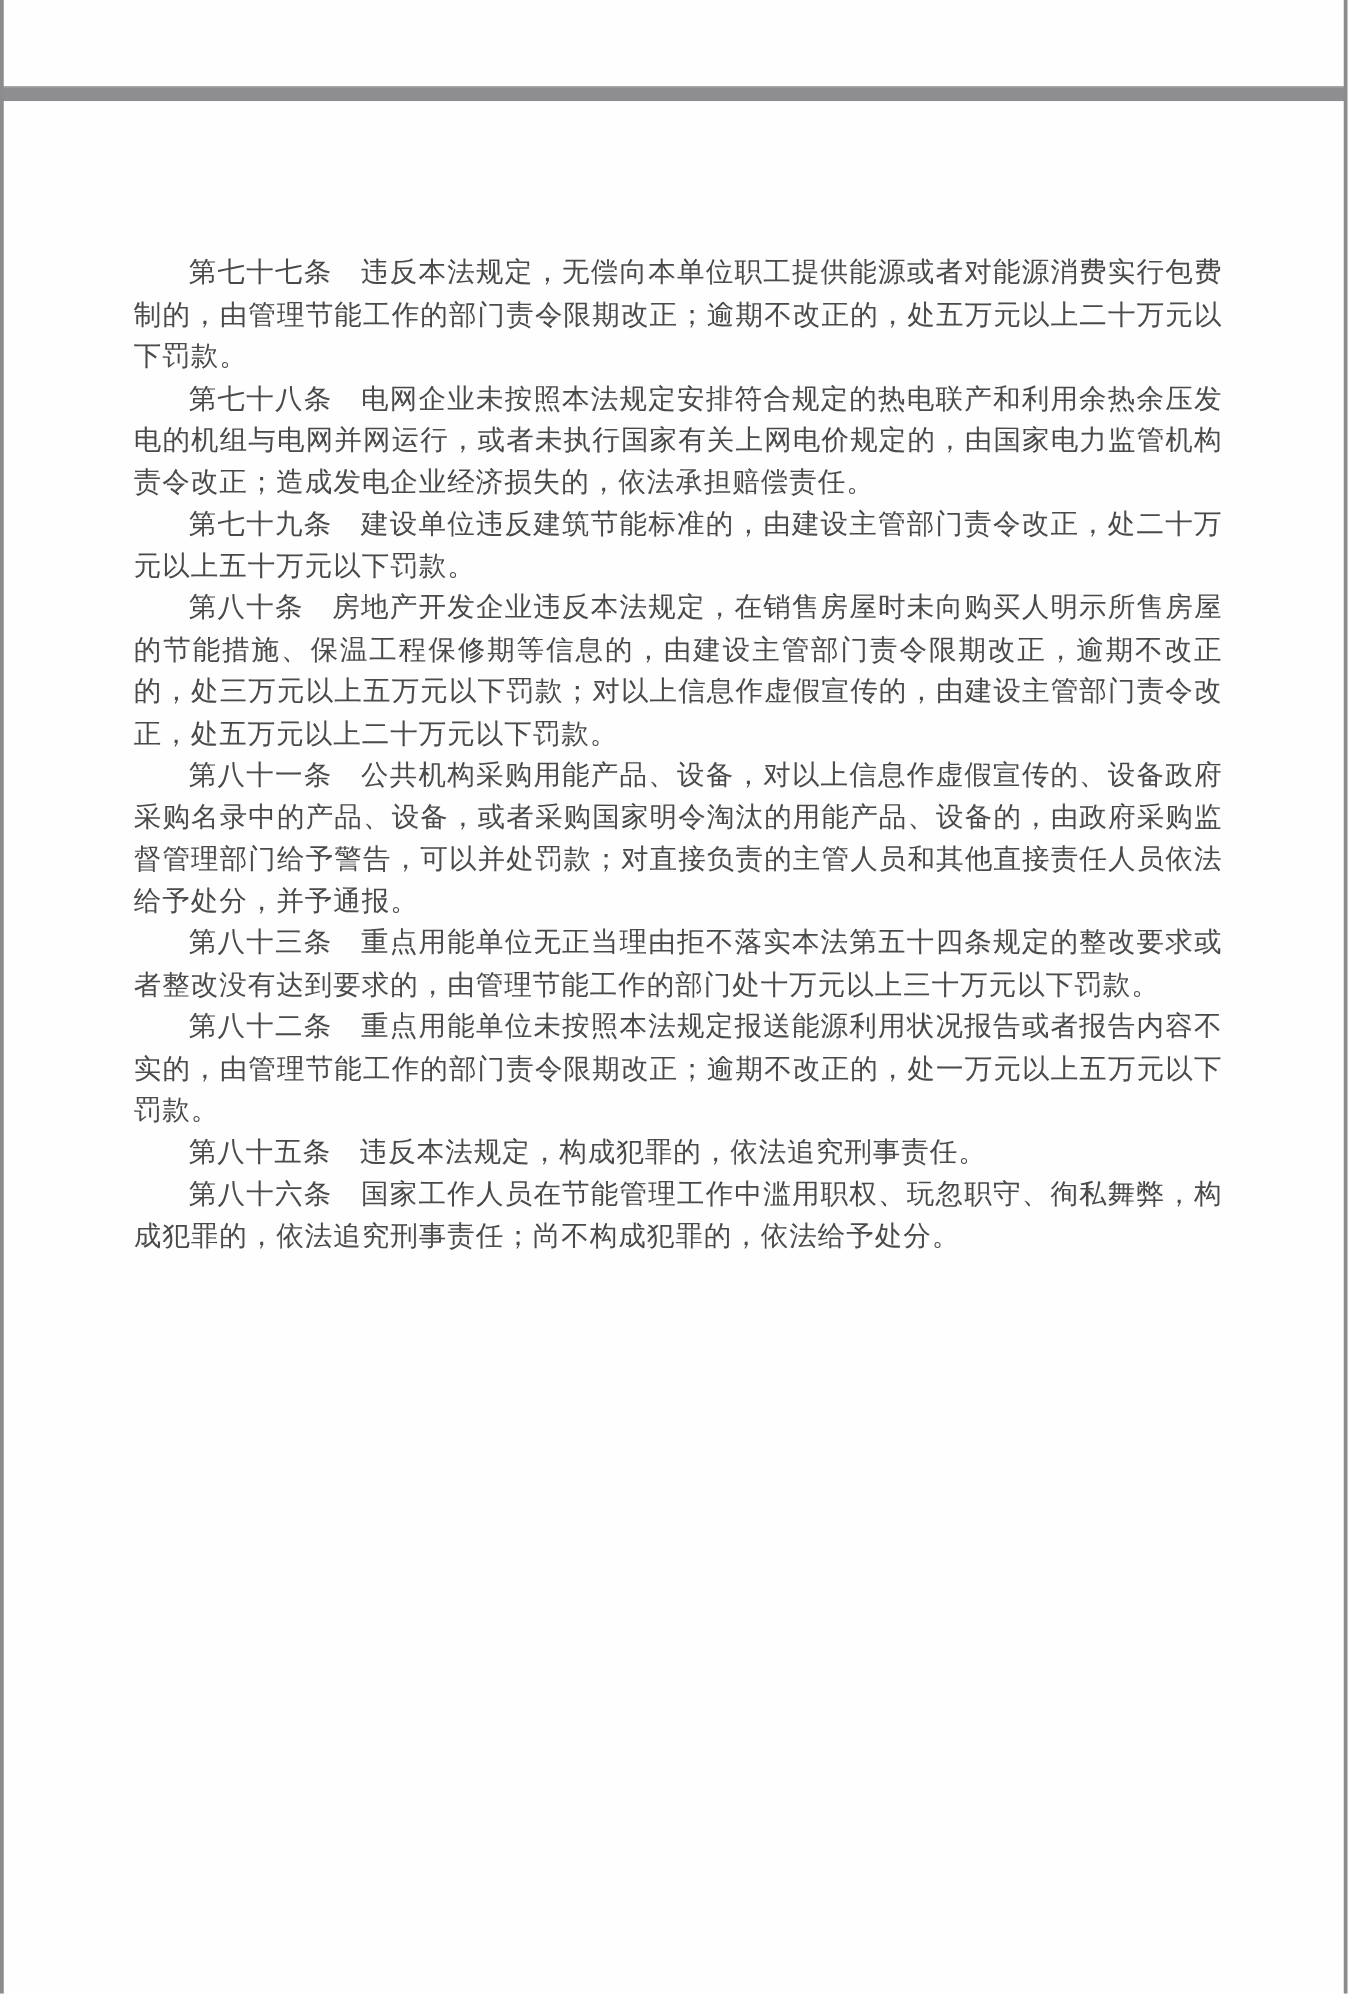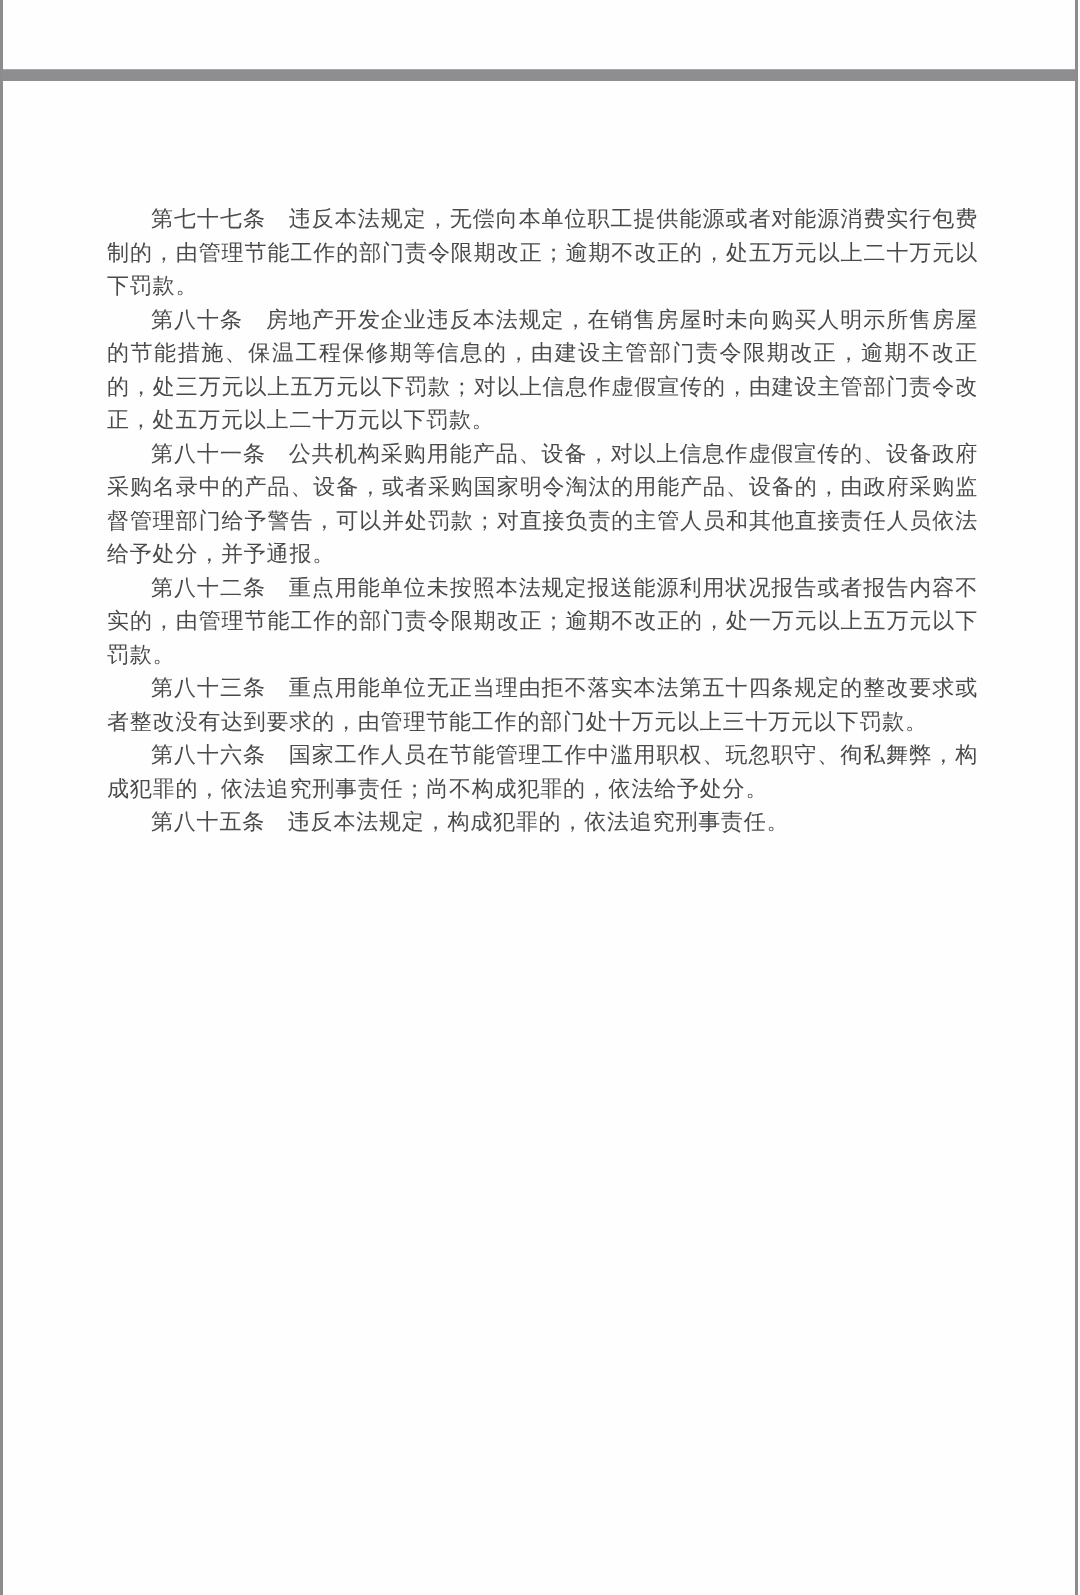--- a/index.html
+++ b/index.html
@@ -74,23 +74,25 @@
 </head>
 <body>
 
 <div class="viewer">
   <div class="prev-page"></div>
   <div class="page-separator"></div>
   <div class="page">
     <div class="text-block">
 
     <p>第七十七条　违反本法规定，无偿向本单位职工提供能源或者对能源消费实行包费制的，由管理节能工作的部门责令限期改正；逾期不改正的，处五万元以上二十万元以下罚款。</p>
+        <p>第七十八条　电网企业未按照本法规定安排符合规定的热电联产和利用余热余压发电的机组与电网并网运行，或者未执行国家有关上网电价规定的，由国家电力监管机构责令改正；造成发电企业经济损失的，依法承担赔偿责任。</p>
+        <p>第七十九条　建设单位违反建筑节能标准的，由建设主管部门责令改正，处二十万元以上五十万元以下罚款。</p>
         <p>第八十条　房地产开发企业违反本法规定，在销售房屋时未向购买人明示所售房屋的节能措施、保温工程保修期等信息的，由建设主管部门责令限期改正，逾期不改正的，处三万元以上五万元以下罚款；对以上信息作虚假宣传的，由建设主管部门责令改正，处五万元以上二十万元以下罚款。</p>
         <p>第八十一条　公共机构采购用能产品、设备，对以上信息作虚假宣传的、设备政府采购名录中的产品、设备，或者采购国家明令淘汰的用能产品、设备的，由政府采购监督管理部门给予警告，可以并处罚款；对直接负责的主管人员和其他直接责任人员依法给予处分，并予通报。</p>
+        <p>第八十三条　重点用能单位无正当理由拒不落实本法第五十四条规定的整改要求或者整改没有达到要求的，由管理节能工作的部门处十万元以上三十万元以下罚款。</p>
         <p>第八十二条　重点用能单位未按照本法规定报送能源利用状况报告或者报告内容不实的，由管理节能工作的部门责令限期改正；逾期不改正的，处一万元以上五万元以下罚款。</p>
-        <p>第八十三条　重点用能单位无正当理由拒不落实本法第五十四条规定的整改要求或者整改没有达到要求的，由管理节能工作的部门处十万元以上三十万元以下罚款。</p>
+        <p>第八十五条　违反本法规定，构成犯罪的，依法追究刑事责任。</p>
         <p>第八十六条　国家工作人员在节能管理工作中滥用职权、玩忽职守、徇私舞弊，构成犯罪的，依法追究刑事责任；尚不构成犯罪的，依法给予处分。</p>
-        <p>第八十五条　违反本法规定，构成犯罪的，依法追究刑事责任。</p>
       </div>
   </div>
   <div class="edge-left"></div>
   <div class="edge-right"></div>
 </div>
 
 </body></html>

